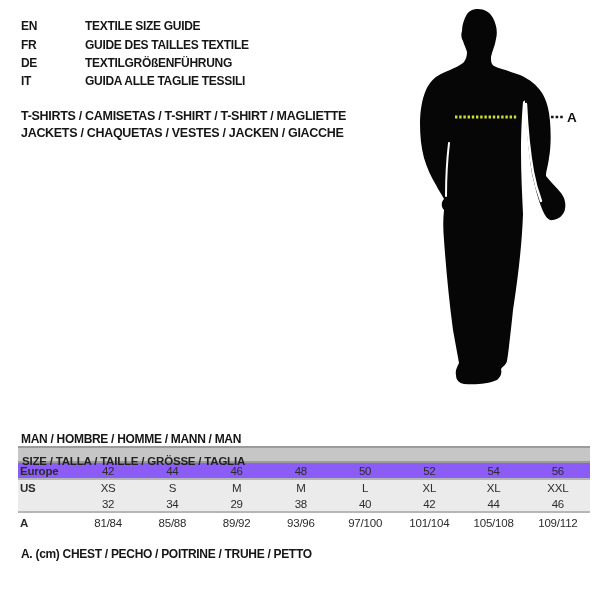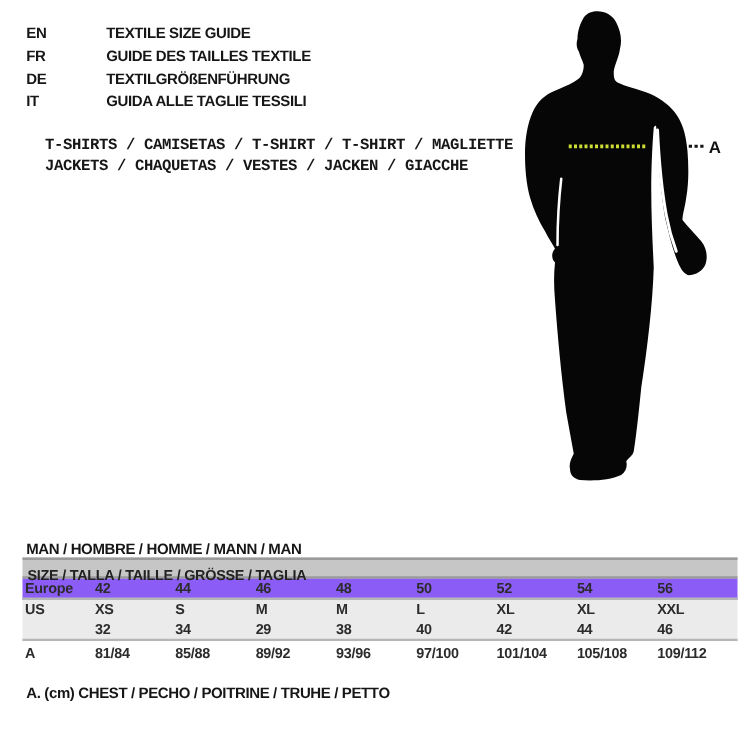--- a/index.html
+++ b/index.html
@@ -11,21 +11,21 @@
   }
   .abs{position:absolute;}
 
   
   .langs{left:21px;top:17px;}
   .lang-row{display:flex;height:18.4px;align-items:center;gap:27px;}
   .lang-code{width:37px;font-size:12px;font-weight:bold;letter-spacing:-0.3px;}
   .lang-title{font-size:12px;font-weight:bold;letter-spacing:-0.3px;white-space:nowrap;}
 
   
-  .categories{left:36px;top:108px;font-family:Liberation Mono, monospace;}
+  .categories{left:21px;top:108px;}
   .categories div{font-size:12.5px;font-weight:bold;letter-spacing:-0.3px;line-height:17.2px;white-space:nowrap;}
 
   
   .figure{left:0;top:0;width:600px;height:600px;}
 
   
   .section-title{left:21px;top:420px;font-size:12px;font-weight:bold;letter-spacing:-0.3px;margin-top:12px;}
   .footnote{left:21px;top:547px;font-size:12px;font-weight:bold;letter-spacing:-0.3px;}
 
   
@@ -36,21 +36,21 @@
     border-top:2px solid #9b9b9b;border-bottom:2px solid #9b9b9b;
     font-weight:bold;color:#222;
     padding:13px 0 0 4px;display:flex;align-items:center;
   }
   .t-row{
     box-sizing:border-box;display:grid;
     grid-template-columns:58px repeat(8,1fr);
     align-items:center;
   }
   .t-row .t-label{padding-left:2px;font-weight:bold;color:#2c2c2c;}
-  .t-row .t-cell{text-align:left;font-weight:bold;color:#2c2c2c;}
+  .t-row .t-cell{text-align:center;font-weight:normal;color:#2c2c2c;}
   .r-europe{height:17px;background:#8b5cf6;border-bottom:2px solid #b6b6b6;}
   .r-us{height:16px;background:#ebebeb;}
   .r-num{height:17px;background:#ebebeb;border-bottom:2px solid #b6b6b6;}
   .r-a{height:19px;background:#ffffff;}
 </style>
 </head>
 <body>
 
 <div class="abs langs">
   <div class="lang-row">

